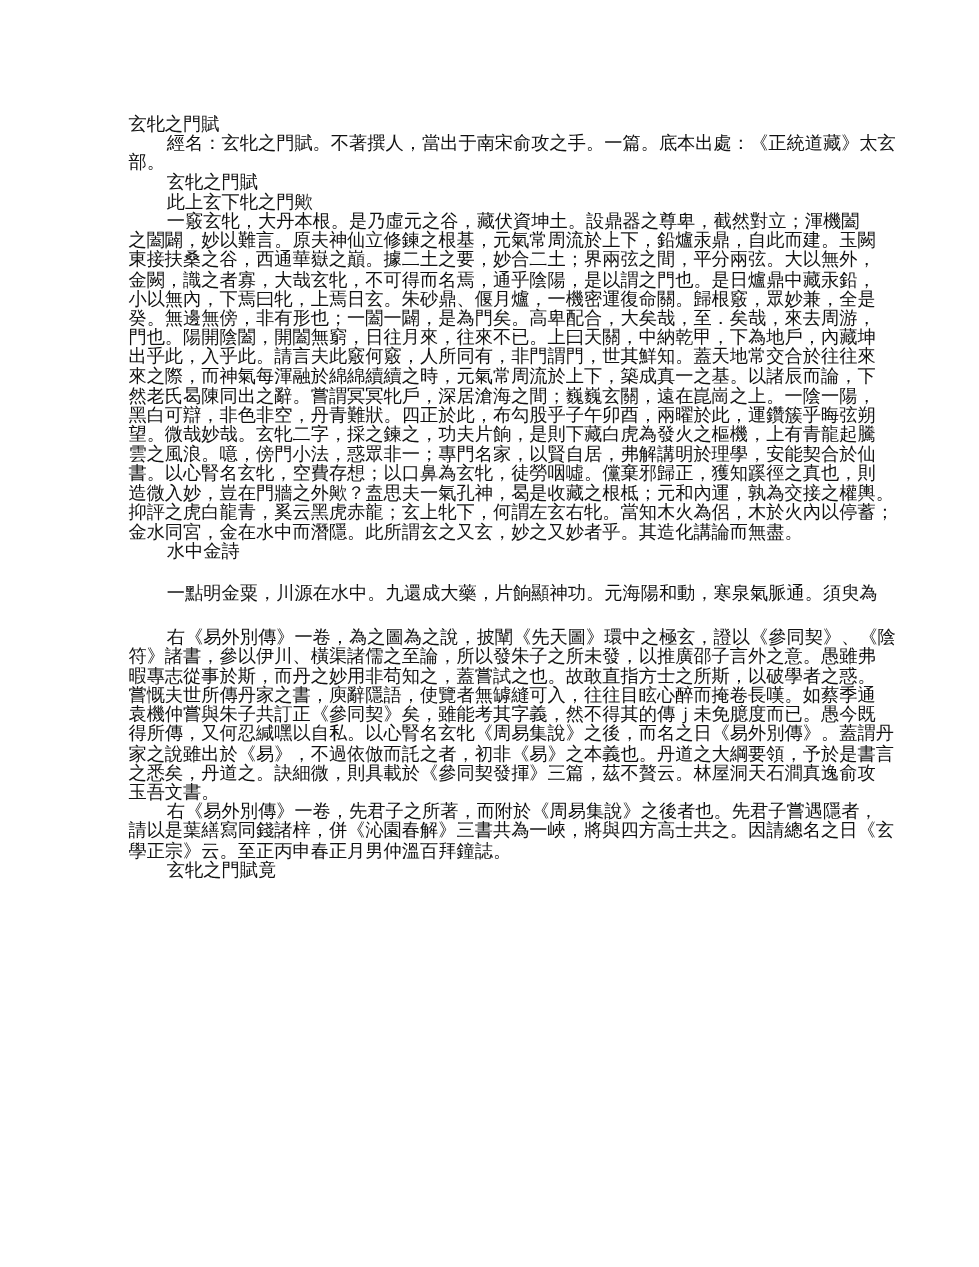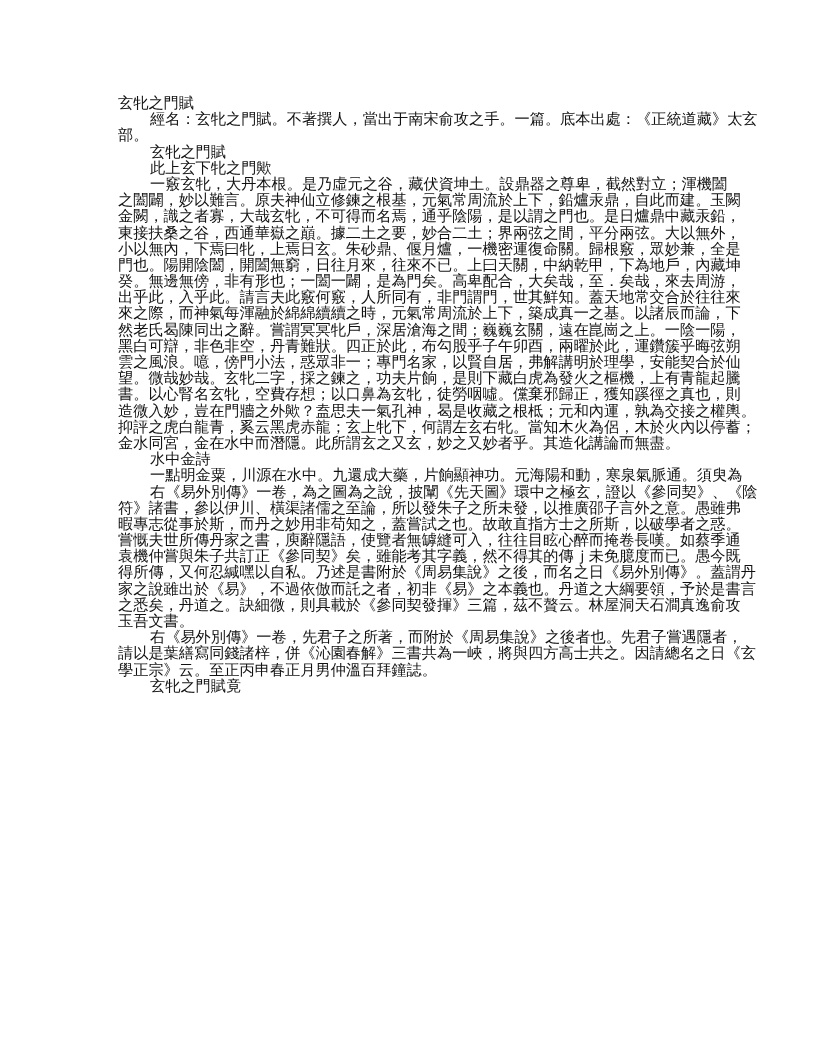--- a/index.html
+++ b/index.html
@@ -1,19 +1,19 @@
 <!DOCTYPE html>
 <html><head>
 <meta charset="utf-8">
 <style>
   html, body { margin: 0; padding: 0; background: #ffffff; }
   body { width: 816px; height: 1056px; position: relative; overflow: hidden; }
   .page {
     position: absolute;
-    left: 118px;
+    left: 107px;
     top: 95px;
     width: 584px;
     font-family: "DejaVu Serif", "Liberation Serif", serif;
     font-size: 15.2px;
     line-height: 16.2px;
     color: #111111;
   }
   .line { white-space: nowrap; height: 16.2px; overflow: visible; }
   .indent { padding-left: 32px; }
   .just { text-align-last: justify; text-align: justify; width: 582px; }
@@ -31,49 +31,49 @@
     </div>
     <div>
       <div class="line indent">玄牝之門賦</div>
     </div>
     <div>
       <div class="line indent">此上玄下牝之門歟</div>
     </div>
     <div>
       <div class="line indent just" style="width: 550px;">一竅玄牝，大丹本根。是乃虛元之谷，藏伏資坤土。設鼎器之尊卑，截然對立；渾機闔</div>
       <div class="line just">之闔闢，妙以難言。原夫神仙立修鍊之根基，元氣常周流於上下，鉛爐汞鼎，自此而建。玉闕</div>
+      <div class="line just">東接扶桑之谷，西通華嶽之巔。據二土之要，妙合二土；界兩弦之間，平分兩弦。大以無外，</div>
       <div class="line just">金闕，識之者寡，大哉玄牝，不可得而名焉，通乎陰陽，是以謂之門也。是日爐鼎中藏汞鉛，</div>
-      <div class="line just">東接扶桑之谷，西通華嶽之巔。據二土之要，妙合二土；界兩弦之間，平分兩弦。大以無外，</div>
       <div class="line just">小以無內，下焉曰牝，上焉日玄。朱砂鼎、偃月爐，一機密運復命關。歸根竅，眾妙兼，全是</div>
+      <div class="line just">癸。無邊無傍，非有形也；一闔一闢，是為門矣。高卑配合，大矣哉，至．矣哉，來去周游，</div>
       <div class="line just">門也。陽開陰闔，開闔無窮，日往月來，往來不已。上曰天關，中納乾甲，下為地戶，內藏坤</div>
-      <div class="line just">癸。無邊無傍，非有形也；一闔一闢，是為門矣。高卑配合，大矣哉，至．矣哉，來去周游，</div>
       <div class="line just">出乎此，入乎此。請言夫此竅何竅，人所同有，非門謂門，世其鮮知。蓋天地常交合於往往來</div>
       <div class="line just">來之際，而神氣每渾融於綿綿續續之時，元氣常周流於上下，築成真一之基。以諸辰而論，下</div>
       <div class="line just">然老氏曷陳同出之辭。嘗謂冥冥牝戶，深居滄海之間；巍巍玄關，遠在崑崗之上。一陰一陽，</div>
       <div class="line just">黑白可辯，非色非空，丹青難狀。四正於此，布勾股乎子午卯酉，兩曜於此，運鑽簇乎晦弦朔</div>
+      <div class="line just">望。微哉妙哉。玄牝二字，採之鍊之，功夫片餉，是則下藏白虎為發火之樞機，上有青龍起騰</div>
       <div class="line just">雲之風浪。噫，傍門小法，惑眾非一；專門名家，以賢自居，弗解講明於理學，安能契合於仙</div>
-      <div class="line just">望。微哉妙哉。玄牝二字，採之鍊之，功夫片餉，是則下藏白虎為發火之樞機，上有青龍起騰</div>
       <div class="line just">書。以心腎名玄牝，空費存想；以口鼻為玄牝，徒勞咽噓。儻棄邪歸正，獲知蹊徑之真也，則</div>
       <div class="line just">造微入妙，豈在門牆之外歟？盍思夫一氣孔神，曷是收藏之根柢；元和內運，孰為交接之權輿。</div>
       <div class="line just">抑評之虎白龍青，奚云黑虎赤龍；玄上牝下，何謂左玄右牝。當知木火為侶，木於火內以停蓄；</div>
       <div class="line">金水同宮，金在水中而潛隱。此所謂玄之又玄，妙之又妙者乎。其造化講論而無盡。</div>
     </div>
     <div>
       <div class="line indent">水中金詩</div>
     </div>
     <div>
-      <div class="line indent just" style="width: 550px;">一點明金粟，川源在水中。九還成大藥，片餉顯神功。元海陽和動，寒泉氣脈通。須臾為</div>
+      <div class="line indent just" style="width: 550px; margin-top: 19px;">一點明金粟，川源在水中。九還成大藥，片餉顯神功。元海陽和動，寒泉氣脈通。須臾為</div>
     </div>
     <div>
-      <div class="line indent just" style="width: 550px;">右《易外別傳》一卷，為之圖為之說，披闡《先天圖》環中之極玄，證以《參同契》、《陰</div>
+      <div class="line indent just" style="width: 550px; margin-top: 20px;">右《易外別傳》一卷，為之圖為之說，披闡《先天圖》環中之極玄，證以《參同契》、《陰</div>
       <div class="line just">符》諸書，參以伊川、橫渠諸儒之至論，所以發朱子之所未發，以推廣邵子言外之意。愚雖弗</div>
       <div class="line just">暇專志從事於斯，而丹之妙用非苟知之，蓋嘗試之也。故敢直指方士之所斯，以破學者之惑。</div>
       <div class="line just">嘗慨夫世所傳丹家之書，庾辭隱語，使覽者無罅縫可入，往往目眩心醉而掩卷長嘆。如蔡季通</div>
       <div class="line just">袁機仲嘗與朱子共訂正《參同契》矣，雖能考其字義，然不得其的傳ｊ未免臆度而已。愚今既</div>
-      <div class="line just">得所傳，又何忍緘嘿以自私。乃述是書附於《周易集說》之後，而名之日《易外別傳》。蓋謂丹</div>
+      <div class="line just">得所傳，又何忍緘嘿以自私。以心腎名玄牝《周易集說》之後，而名之日《易外別傳》。蓋謂丹</div>
       <div class="line just">家之說雖出於《易》，不過依倣而託之者，初非《易》之本義也。丹道之大綱要領，予於是書言</div>
       <div class="line just">之悉矣，丹道之。訣細微，則具載於《參同契發揮》三篇，茲不贅云。林屋洞天石澗真逸俞攻</div>
       <div class="line">玉吾文書。</div>
     </div>
     <div>
       <div class="line indent just" style="width: 550px;">右《易外別傳》一卷，先君子之所著，而附於《周易集說》之後者也。先君子嘗遇隱者，</div>
       <div class="line just">請以是葉繕寫同錢諸梓，併《沁園春解》三書共為一峽，將與四方高士共之。因請總名之日《玄</div>
       <div class="line">學正宗》云。至正丙申春正月男仲溫百拜鐘誌。</div>
     </div>
     <div>

